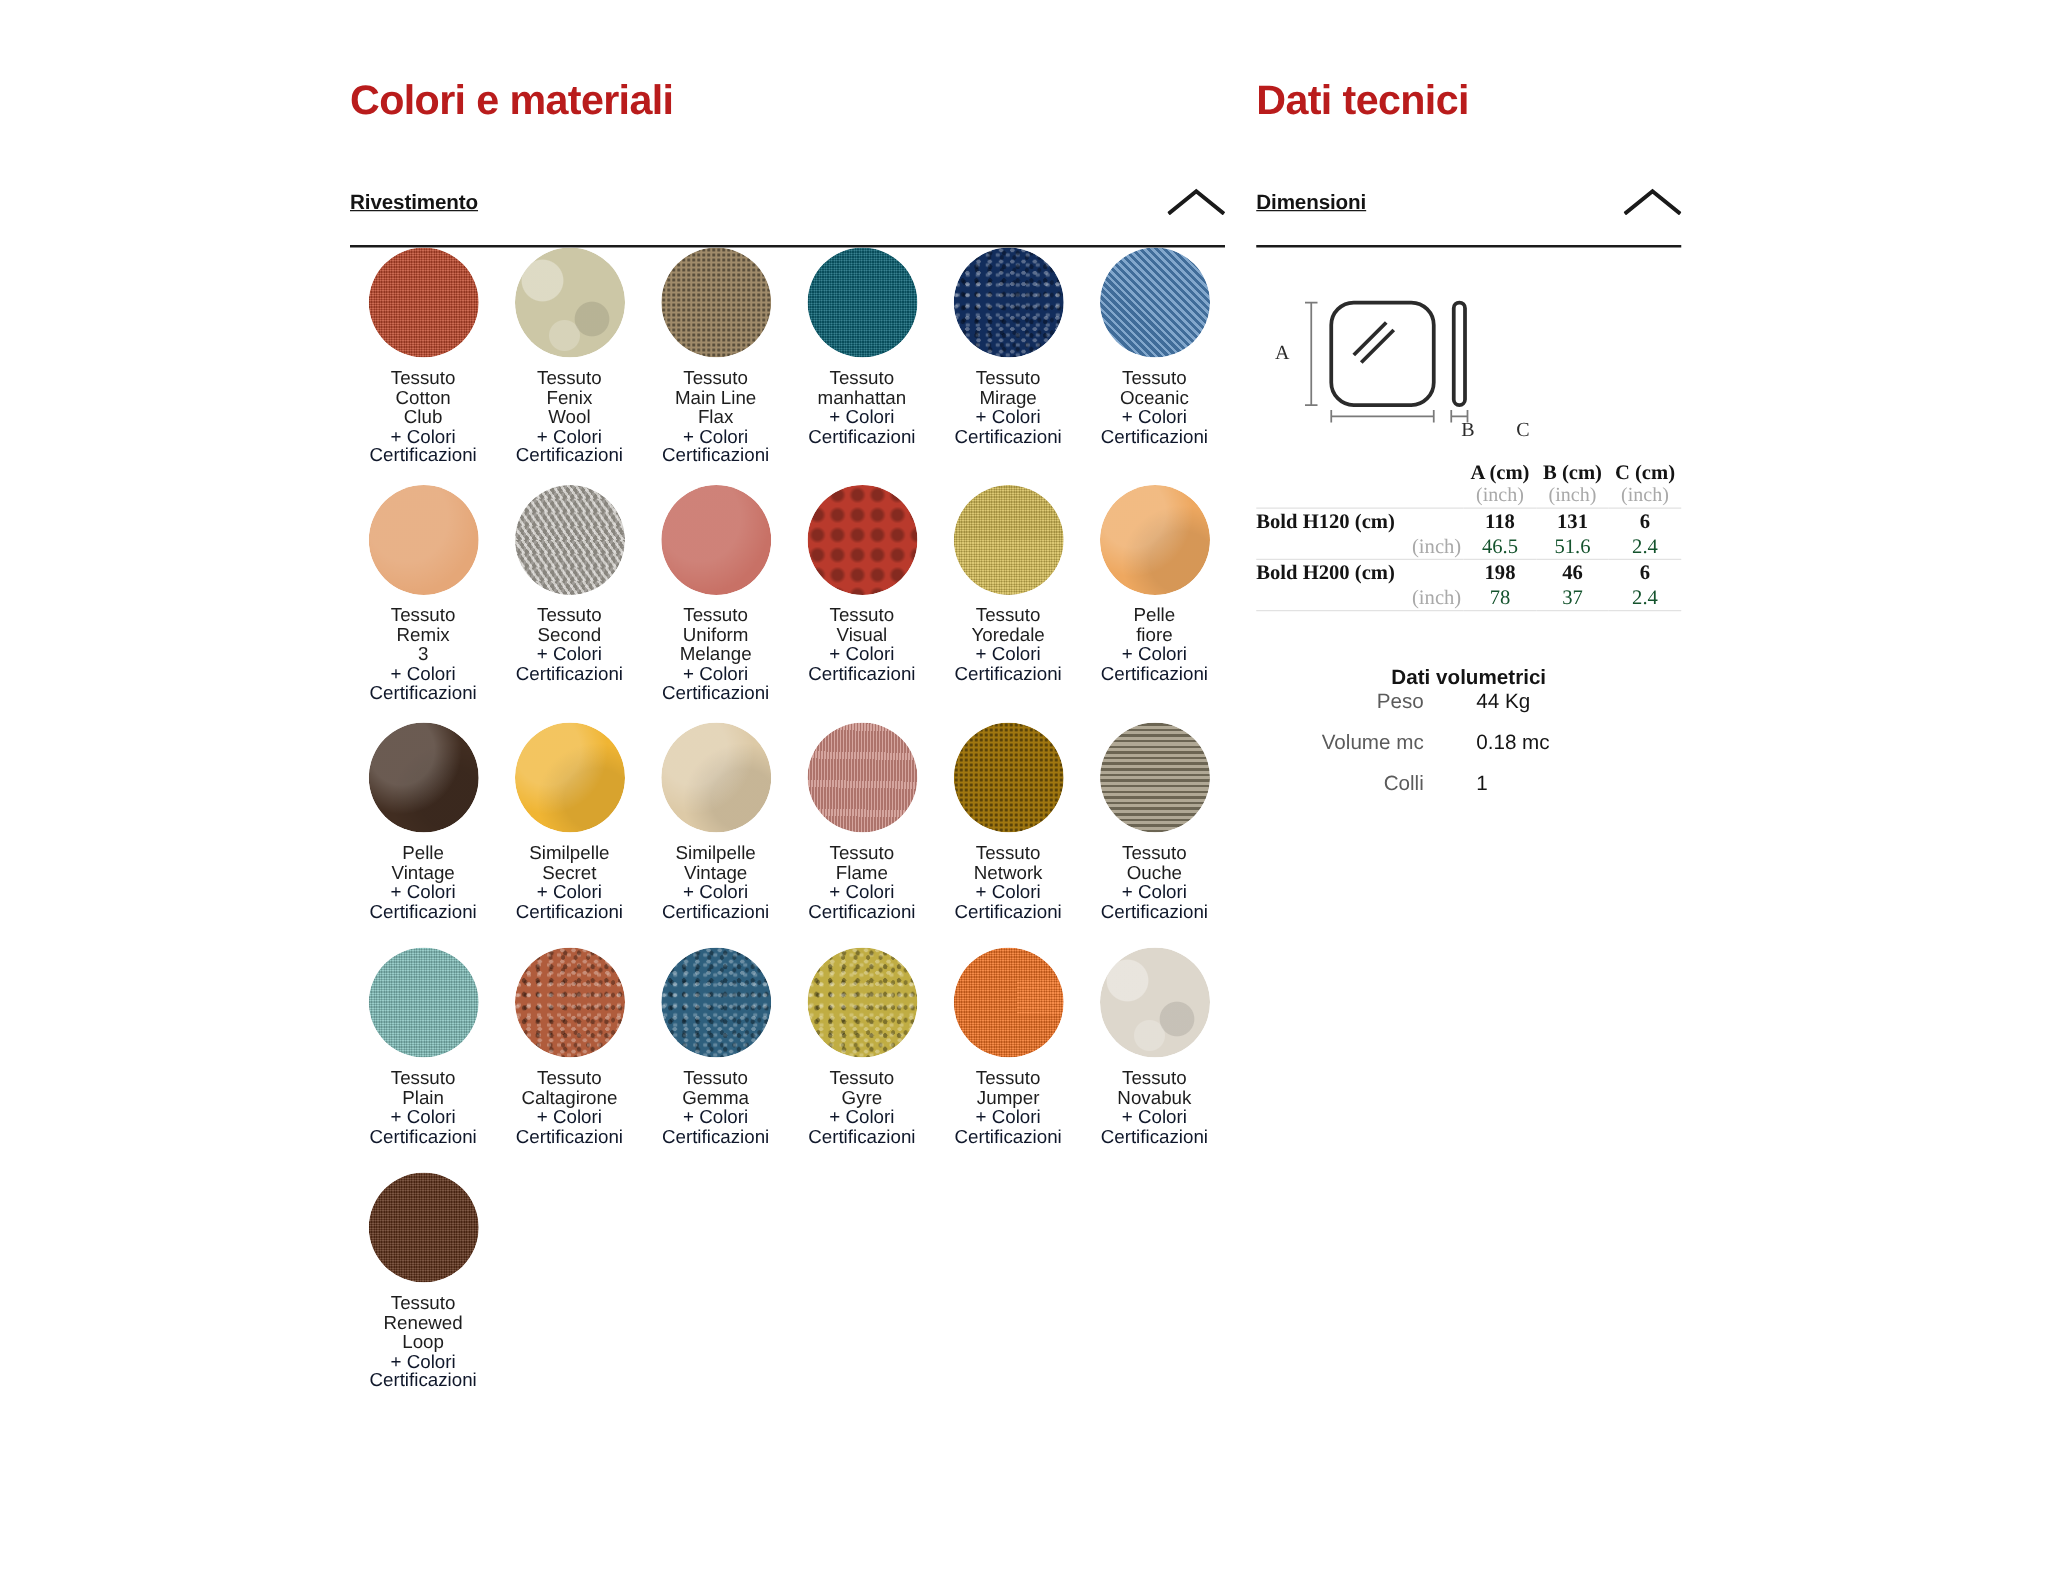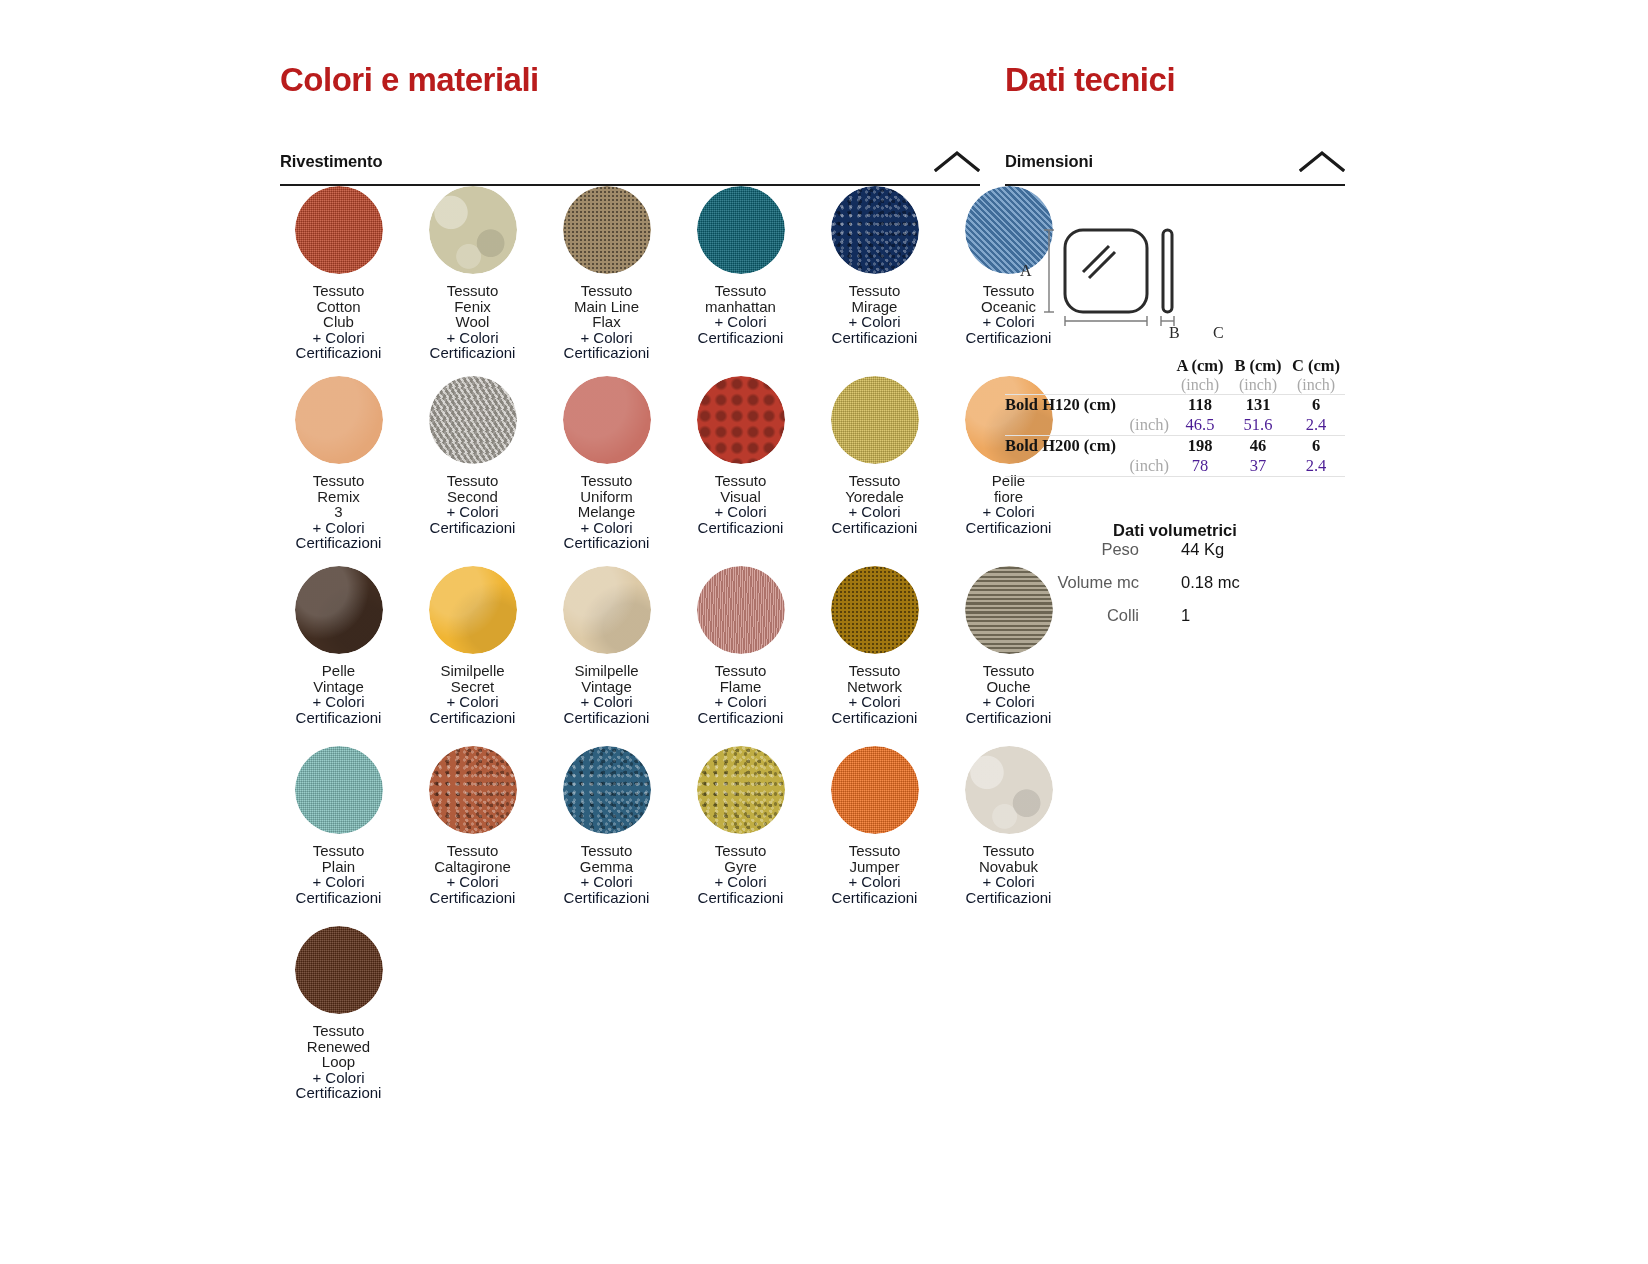--- a/index.html
+++ b/index.html
@@ -40,24 +40,25 @@
     font-size: 33px;
     font-weight: bold;
     letter-spacing: -0.5px;
     margin: 0 0 52px 0;
     color: #b91c1c;
     line-height: 1.1;
   }
 
   .accordion-head {
     display: flex;
-    align-items: center;
+    align-items: flex-end;
     justify-content: space-between;
     border-bottom: 2px solid #1a1a1a;
-    padding-bottom: 12px;
+    padding-bottom: 24px;
+    text-decoration: underline;
   }
   .accordion-label {
     font-size: 16.5px;
     font-weight: bold;
     letter-spacing: -0.1px;
     color: #141414;
   }
   .chev {
     width: 46px;
     height: 22px;
@@ -97,21 +98,20 @@
     text-align: center;
     color: #0f172a;
     width: 117px;
   }
 
   
   .grid-row {
     display: flex;
     width: 705px;
     height: 190px;
-    gap: 17px;
   }
 
   
   .dim-figure {
     margin-top: 34px;
     height: 120px;
     position: relative;
   }
 
   table.dims {
@@ -157,21 +157,21 @@
   .cell-val {
     text-align: center;
     font-weight: bold;
     font-size: 16.5px;
     color: #141414;
     padding: 11px 0;
   }
   .cell-val .inch {
     display: block;
     font-weight: normal;
-    color: #4c1d95;
+    color: #14532d;
   }
   tr.bordered td { border-top: 1px solid #e2e2e2; }
   tr.lastborder td { border-bottom: 1px solid #e2e2e2; }
 
   .vol-title {
     text-align: center;
     font-weight: bold;
     font-size: 16.5px;
     margin-top: 44px;
     color: #141414;

